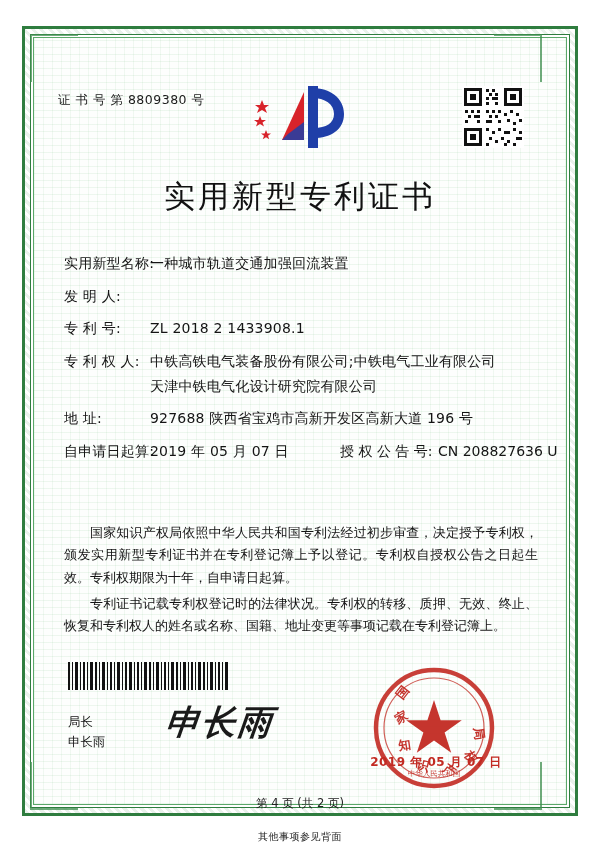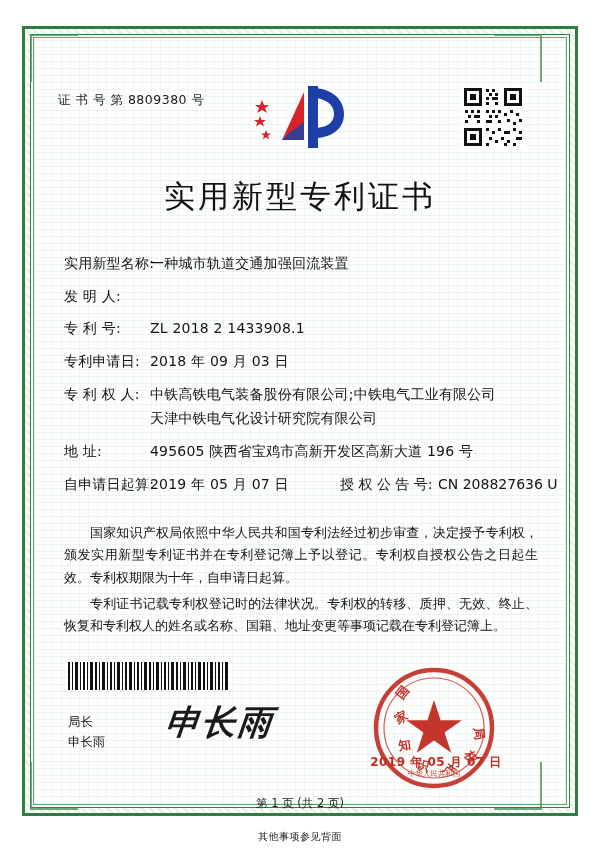--- a/index.html
+++ b/index.html
@@ -329,36 +329,32 @@
 
     <div class="frow">
       <div class="flabel">发 明 人:</div>
     </div>
 
     <div class="frow">
       <div class="flabel">专 利 号:</div>
       <div class="fvalue">ZL 2018 2 1433908.1</div>
     </div>
 
-    <div class="frow">
-      <div class="flabel">专利申请日:</div>
-      <div class="fvalue">2018 年 09 月 03 日</div>
-    </div>
 
     <div class="frow">
       <div class="flabel">专 利 权 人:</div>
       <div class="fvalue">
         <span>中铁高铁电气装备股份有限公司;中铁电气工业有限公司</span>
         <span class="line2">天津中铁电气化设计研究院有限公司</span>
       </div>
     </div>
 
     <div class="frow">
       <div class="flabel">地      址:</div>
-      <div class="fvalue">495605 陕西省宝鸡市高新开发区高新大道 196 号</div>
+      <div class="fvalue">927688 陕西省宝鸡市高新开发区高新大道 196 号</div>
     </div>
 
     <div class="frow dual">
       <div class="flabel">自申请日起算:</div>
       <div class="fvalue">2019 年 05 月 07 日</div>
       <div class="flabel2">授 权 公 告 号:</div>
       <div class="fvalue2">CN 208827636 U</div>
     </div>
 
   </div>
@@ -435,16 +431,16 @@
         <text x="44" y="102" transform="rotate(14 44 102)">识</text>
         <text x="70" y="104" transform="rotate(36 70 104)">产</text>
         <text x="92" y="88" transform="rotate(58 92 88)">权</text>
         <text x="102" y="62" transform="rotate(82 102 62)">局</text>
       </g>
       <text x="62" y="110" text-anchor="middle" fill="#c22a22" font-family="DejaVu Serif, serif" font-size="7.5" opacity="0.9">中华人民共和国</text>
     </svg>
   </div>
   <div class="seal-date">2019 年 05 月 07 日</div>
 
-  <div class="page-no">第 1 页 (共 2 页)</div>
+  <div class="page-no">第 4 页 (共 2 页)</div>
   <div class="footnote">其他事项参见背面</div>
 
 </div>
 
 </body></html>

